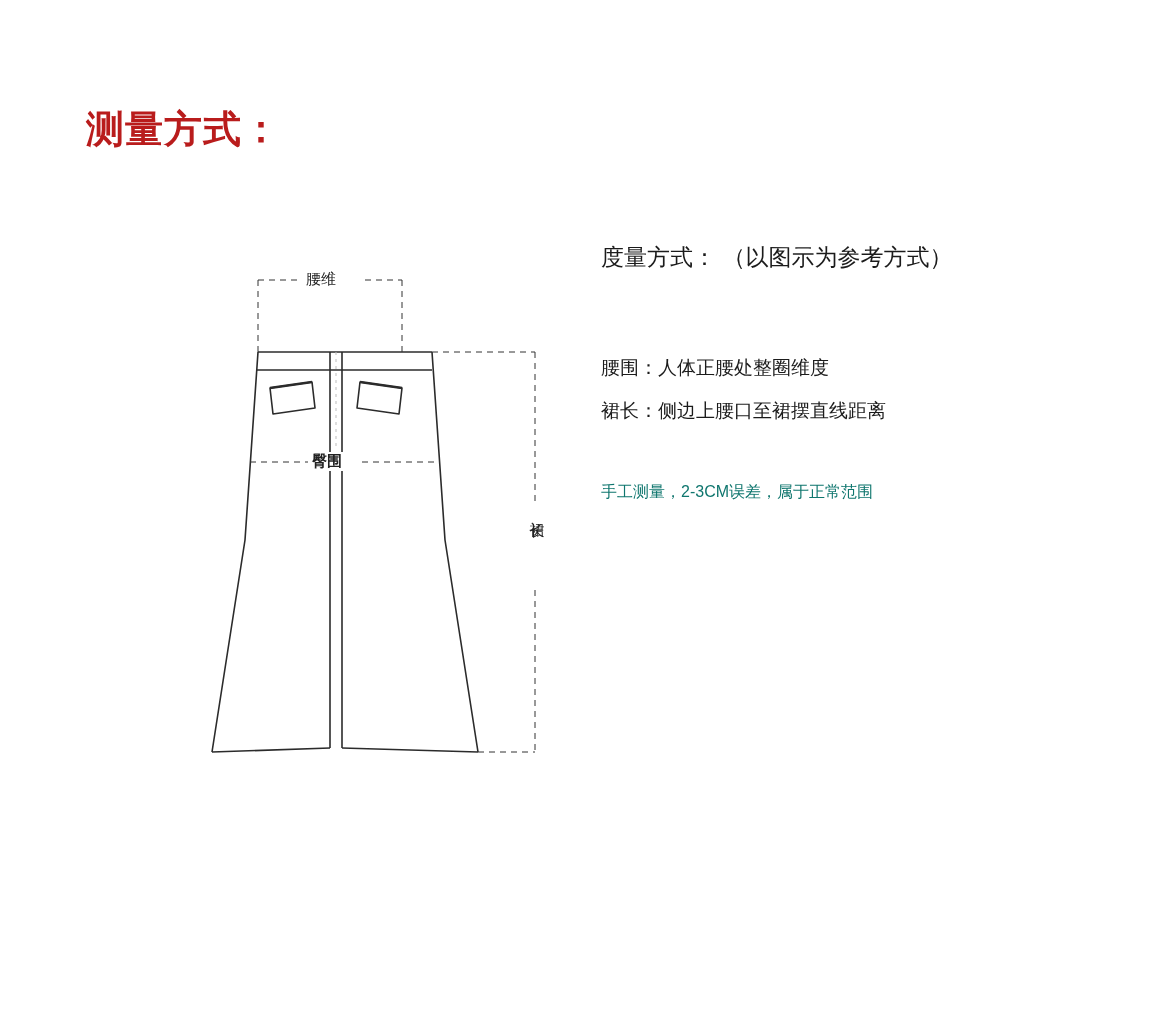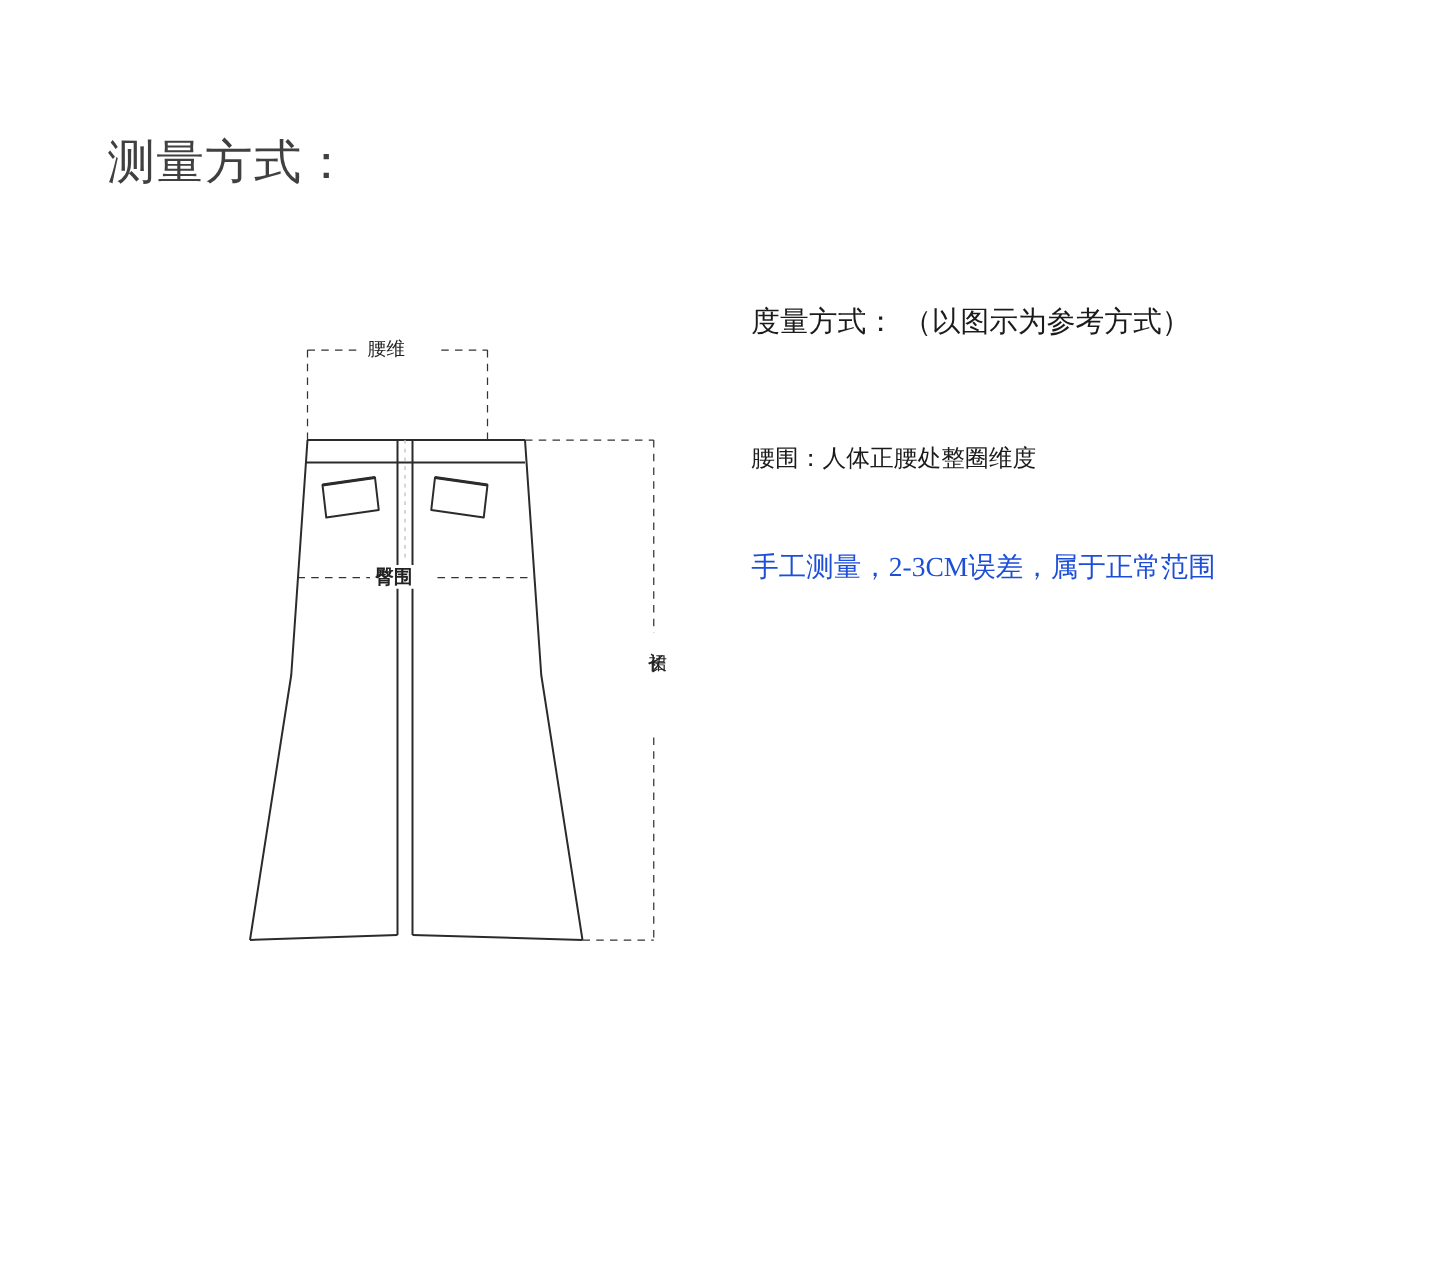--- a/index.html
+++ b/index.html
@@ -14,31 +14,31 @@
     font-family: "Liberation Sans", sans-serif;
     color: #111111;
     overflow: hidden;
   }
 
   .page-title {
     position: absolute;
     left: 86px;
     top: 104px;
     font-size: 38px;
-    font-weight: normal;
+    font-weight: bold;
     letter-spacing: 1px;
-    color: #404040;
+    color: #b91c1c;
     white-space: nowrap;
     text-align: right;
   }
 
   
   .diagram {
     position: absolute;
-    left: 178px;
+    left: 190px;
     top: 240px;
     width: 380px;
     height: 560px;
   }
   .diagram svg { display: block; }
 
   
   .info-col {
     position: absolute;
     left: 601px;
@@ -68,25 +68,24 @@
   }
   .tips-gap { height: 50px; }
   .tips-title {
     font-size: 19px;
     color: #8a8a8a;
     line-height: 1.62;
     margin-bottom: 8px;
     white-space: nowrap;
   }
   .tips-line {
-    font-size: 22px;
-    color: #1d4ed8;
+    font-size: 16px;
+    color: #0f766e;
     line-height: 1.82;
     white-space: nowrap;
-    font-family: Liberation Serif, serif;
   }
 
   
   .dlabel {
     position: absolute;
     font-size: 15px;
     color: #222222;
     background: #ffffff;
     padding: 0 4px;
     white-space: nowrap;
@@ -157,17 +156,18 @@
   <div class="dlabel" style="left:118px; top:212px;font-weight:bold;">臀围</div>
   <div class="dlabel vertical" style="left:337px; top:266px;">裙长</div>
 </div>
 
 <div class="info-col">
   <div class="info-head">度量方式： （以图示为参考方式）</div>
 
   <div class="block-gap"></div>
 
   <div class="info-item">腰围：人体正腰处整圈维度</div>
+  <div class="info-item">裙长：侧边上腰口至裙摆直线距离</div>
 
   <div class="tips-gap"></div>
 
   <div class="tips-line">手工测量，2-3CM误差，属于正常范围</div>
 </div>
 
 </body></html>

